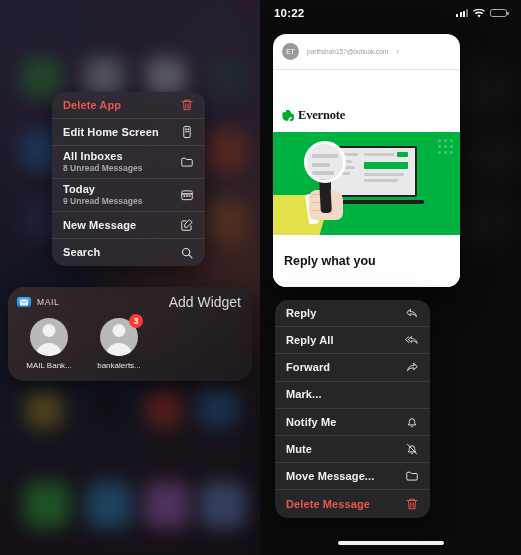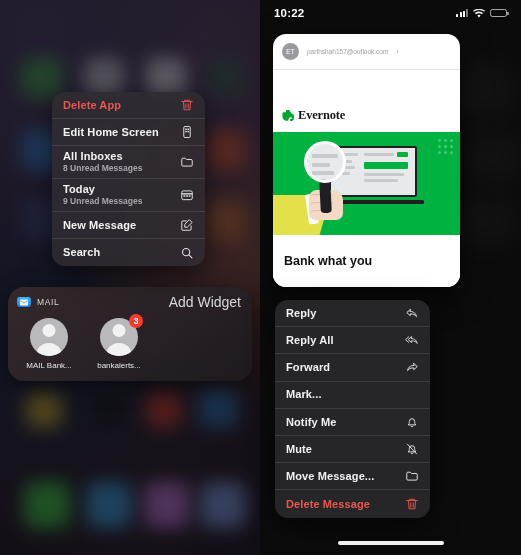--- a/index.html
+++ b/index.html
@@ -386,21 +386,21 @@
 
         <div class="magnifier">
           <span class="m-ln" style="left:5px;  top:10px; width:26px; height:4px;"></span>
           <span class="m-ln" style="left:5px;  top:19px; width:18px; height:3.5px;"></span>
           <span class="m-ln" style="left:5px;  top:27px; width:22px; height:3.5px;"></span>
           <span class="m-ln" style="left:5px;  top:35px; width:14px; height:3.5px;"></span>
         </div>
       </div>
 
       <div class="em-foot">
-        <span class="em-foot-txt">Bank what you</span>
+        <span class="em-foot-txt">Reply what you</span>
       </div>
     </div>
 
     <div id="home-indicator"></div>
   </div>
 
   <div id="mail-menu">
 
     <div class="menu-row">
       <div class="txtblock">

